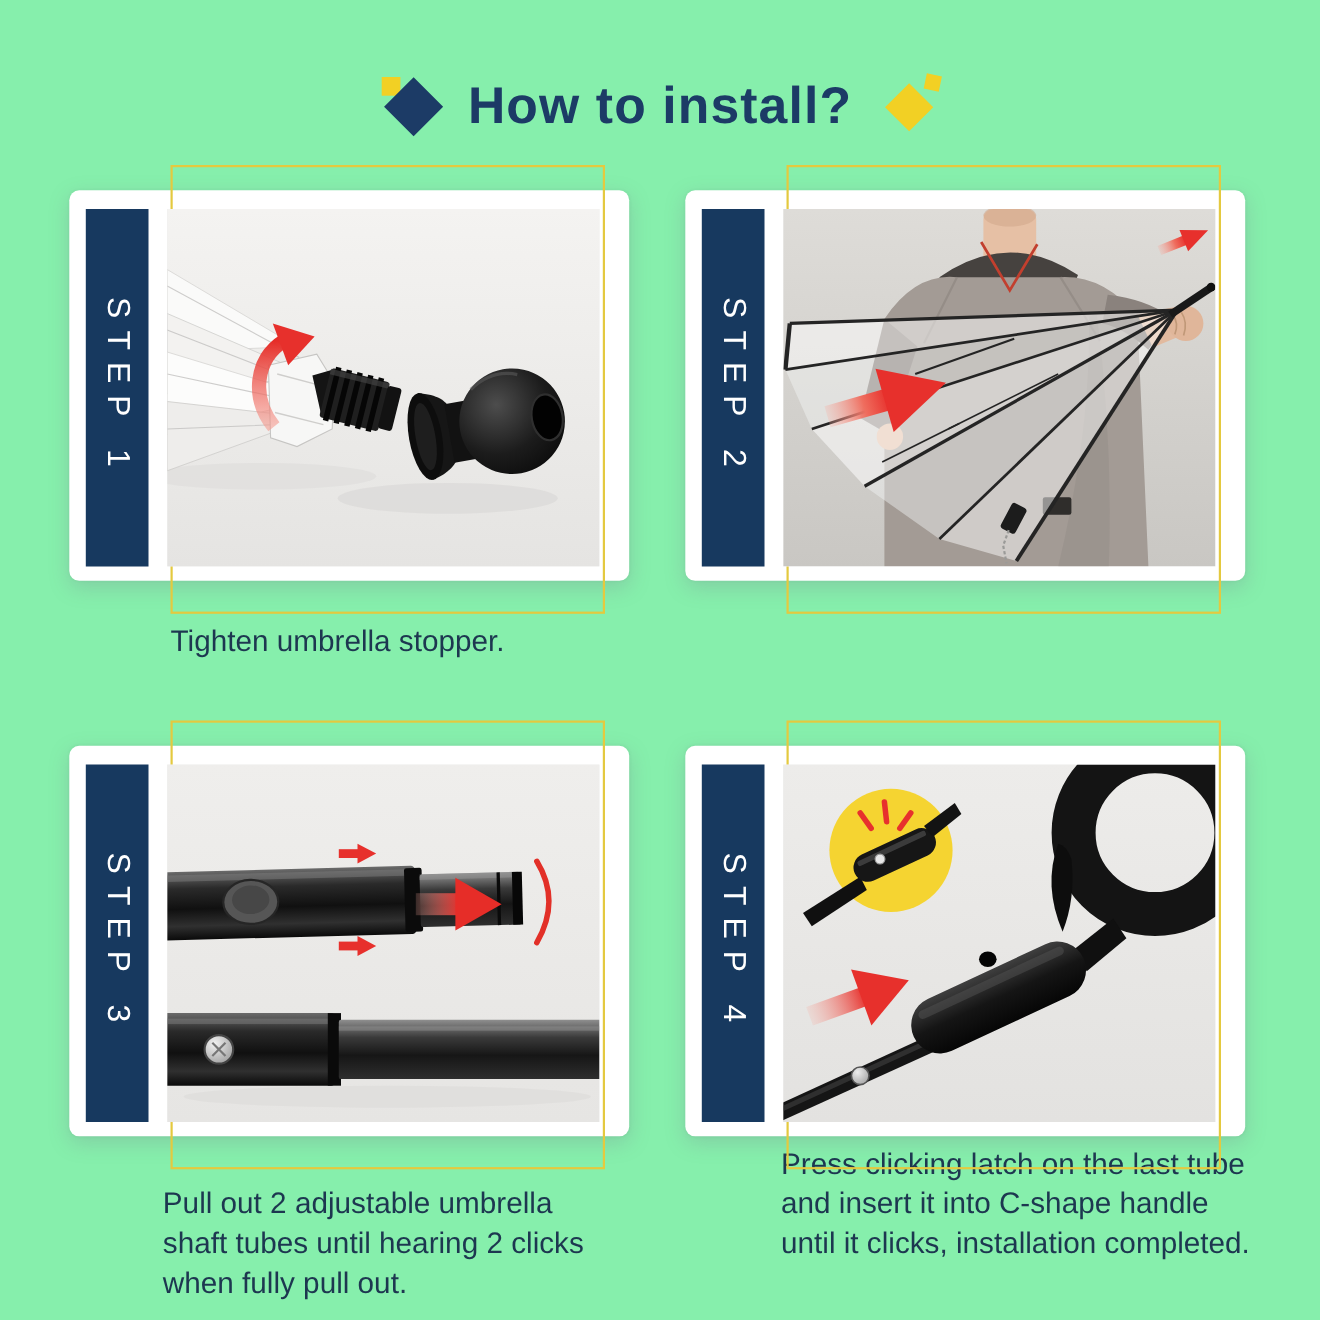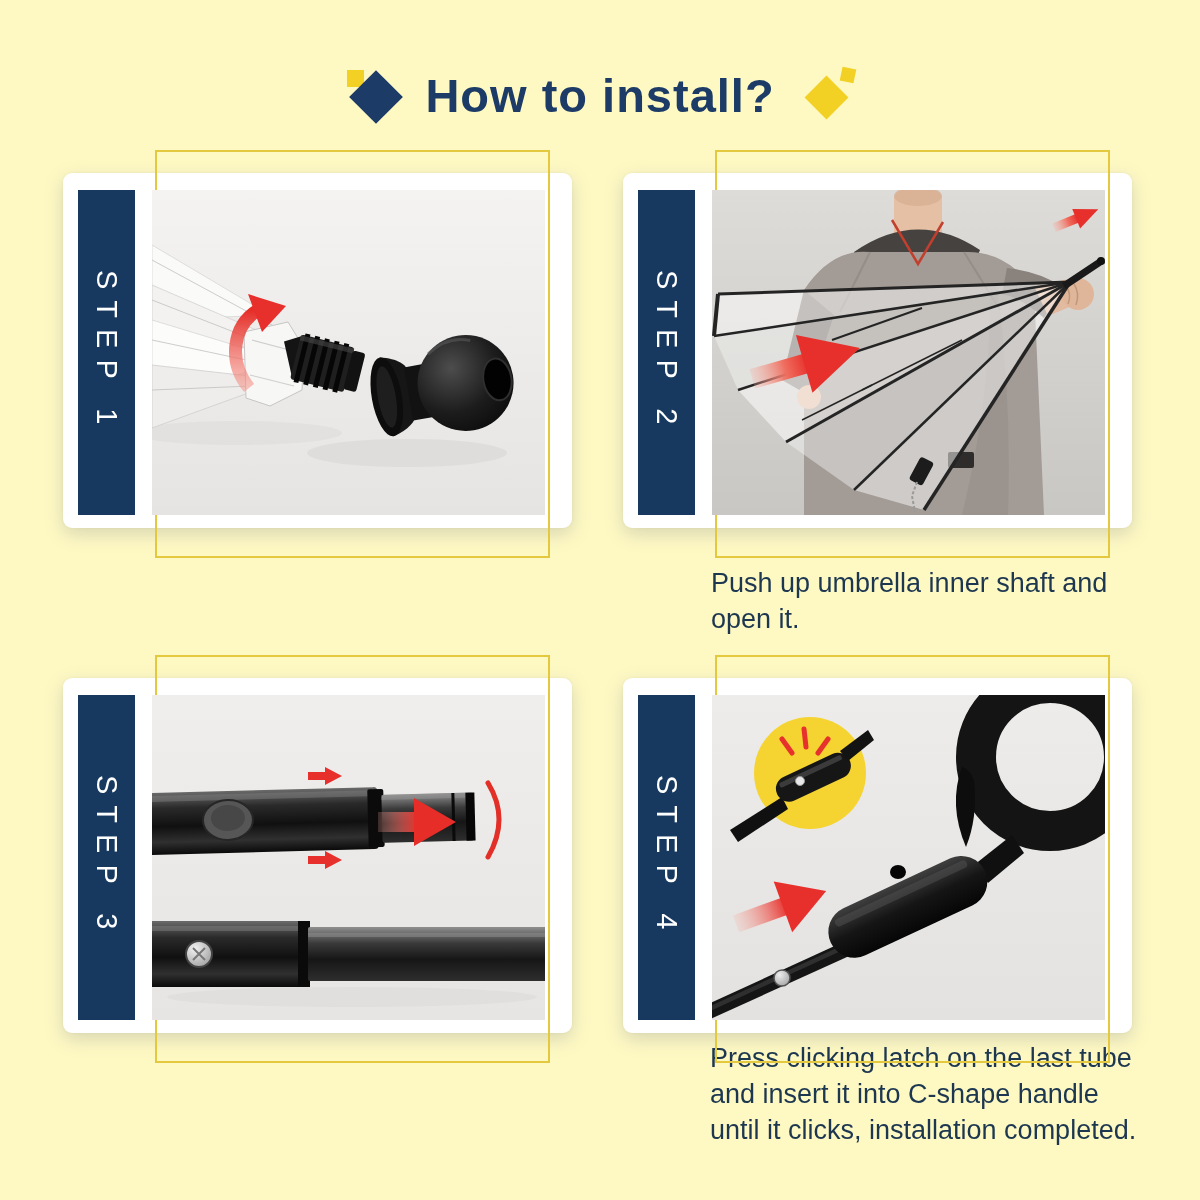--- a/index.html
+++ b/index.html
@@ -6,21 +6,21 @@
     --navy:#17395f;
     --title-blue:#1c3b66;
     --yellow:#f2d024;
     --frame-yellow:#e4c93f;
     --caption:#1d3750;
     --photo-bg:#ededeb;
   }
   *{margin:0;padding:0;box-sizing:border-box;}
   html,body{width:1200px;height:1200px;background:#ffffff;overflow:hidden;
     font-family:"Liberation Sans", sans-serif;}
-  .page{position:relative;width:1200px;height:1200px;background:#fef9c3;}
+  .page{position:relative;width:1200px;height:1200px;background:#86efac;}
 
   
   .title-row{position:absolute;left:0;top:60px;width:1200px;height:70px;
     display:flex;align-items:center;justify-content:center;gap:22px;}
   .title-text{font-size:47px;font-weight:700;color:var(--title-blue);
     letter-spacing:1px;}
   .deco{position:relative;width:58px;height:58px;flex:0 0 auto;}
   .deco .big-diamond{position:absolute;left:12px;top:12px;width:38px;height:38px;
     background:var(--title-blue);transform:rotate(45deg);}
   .deco .big-diamond.yellow{width:31px;height:31px;left:14px;top:16px;background:var(--yellow);}
@@ -129,20 +129,21 @@
           <ellipse cx="346" cy="200" rx="14" ry="21" fill="#020202"></ellipse>
           <ellipse cx="346" cy="200" rx="14" ry="21" fill="none" stroke="#2f2f2f" stroke-width="2"></ellipse>
           <path d="M 282 163 Q 304 148 326 157" fill="none" stroke="#5d5d5d" stroke-width="3" opacity="0.55"></path>
         </g>
       </svg>
     </div>
     <div class="step-banner">
       <div class="step-banner-label">STEP 1</div>
     </div>
   </div>
+  <div class="caption cap-1">Tighten umbrella stopper.</div>
 
   <div class="step-block sb-2">
     <div class="step-card"></div>
     <div class="step-frame"></div>
     <div class="step-photo">
       <svg width="393" height="325" viewBox="0 0 393 325">
         <defs>
           <linearGradient id="bg2" x1="0" y1="0" x2="0" y2="1">
             <stop offset="0" stop-color="#dedcd8"></stop>
               <stop offset="1" stop-color="#c9c7c3"></stop>
@@ -200,22 +201,20 @@
         <g transform="translate(338,28) rotate(-22)">
           <rect x="0" y="6" width="26" height="9" fill="url(#redg2)"></rect>
           <polygon points="24,0 48,10 24,21" fill="#e7302c"></polygon>
         </g>
       </svg>
     </div>
     <div class="step-banner">
       <div class="step-banner-label">STEP 2</div>
     </div>
   </div>
-  <div class="caption cap-2">Push up umbrella inner shaft and
-open it.</div>
 
   <div class="step-block sb-3">
     <div class="step-card"></div>
     <div class="step-frame"></div>
     <div class="step-photo">
       <svg width="393" height="325" viewBox="0 0 393 325">
         <defs>
           <linearGradient id="bg3" x1="0" y1="0" x2="0" y2="1">
             <stop offset="0" stop-color="#efeeec"></stop>
               <stop offset="1" stop-color="#e6e5e3"></stop>
@@ -276,20 +275,23 @@
           <rect x="156" y="238" width="240" height="4" fill="#8f8f8f" opacity="0.5"></rect>
           <circle cx="47" cy="259" r="13" fill="url(#silver3)" stroke="#444" stroke-width="2"></circle>
           <path d="M41,253 L53,265 M53,253 L41,265" stroke="#777" stroke-width="2"></path>
         </g>
       </svg>
     </div>
     <div class="step-banner">
       <div class="step-banner-label">STEP 3</div>
     </div>
   </div>
+  <div class="caption cap-3">Pull out 2 adjustable umbrella
+shaft tubes until hearing 2 clicks
+when fully pull out.</div>
 
   <div class="step-block sb-4">
     <div class="step-card"></div>
     <div class="step-frame"></div>
     <div class="step-photo">
       <svg width="393" height="325" viewBox="0 0 393 325">
         <defs>
           <linearGradient id="bg4" x1="0" y1="0" x2="0" y2="1">
             <stop offset="0" stop-color="#edecea"></stop>
               <stop offset="1" stop-color="#e3e2e0"></stop>

